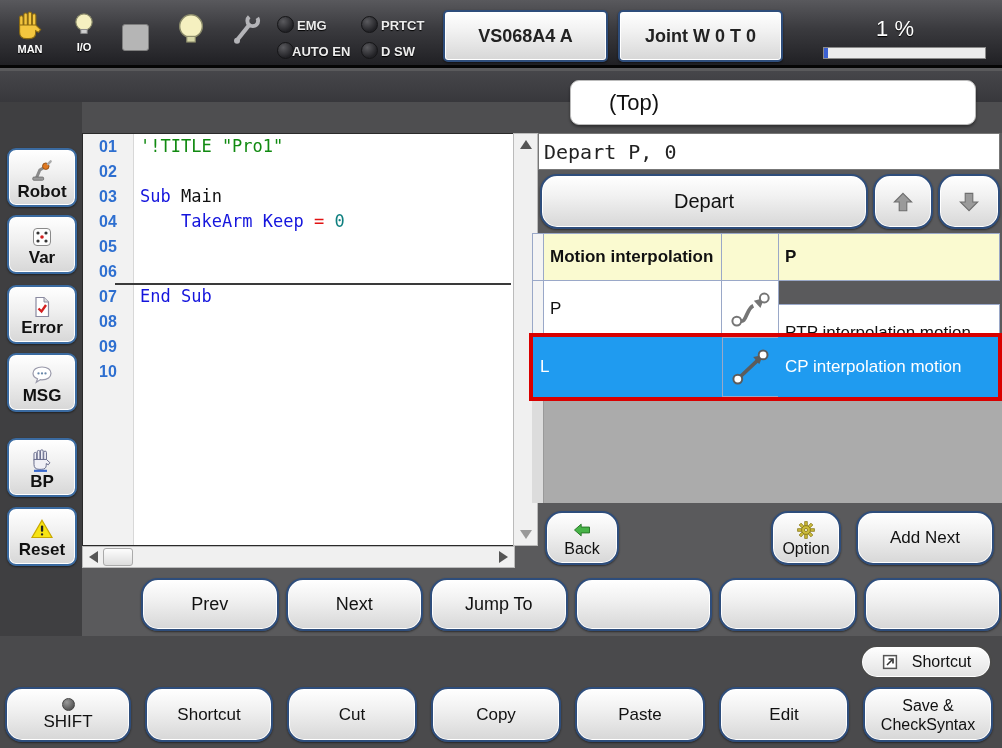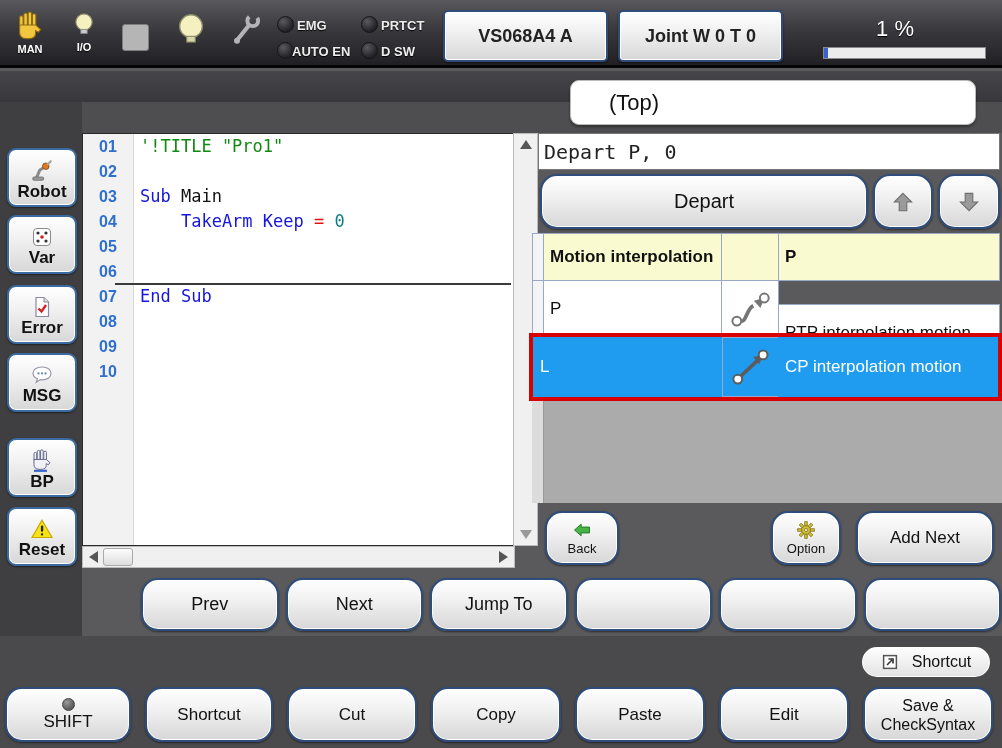--- a/index.html
+++ b/index.html
@@ -76,21 +76,21 @@
   .arrow-btn { position:absolute; top:174px; height:55px; width:60px; }
 
   .tbl-cell { position:absolute; border:1px solid #9aa8c8; display:flex; align-items:center; padding:2px 6px; font-size:17px; color:#111; background:#fff; overflow:hidden; }
   .tbl-head { background:#fafad0; font-weight:bold; line-height:20px; }
   .row-sel { background:#1f9bf0; color:#fff; }
   .sel-outline { position:absolute; left:529px; top:333px; width:473px; height:68px;
     border:4px solid #d90000; z-index:6; pointer-events:none; }
   .tbl-gray { position:absolute; left:532px; top:400px; width:470px; height:103px; background:#ababab; }
   .tbl-gray .strip { position:absolute; left:0; top:0; width:12px; height:100%; background:#dcdcdc; border-right:1px solid #999; }
 
-  .mini-btn { flex-direction:column; font-size:13px; line-height:17px; padding:2px; }
+  .mini-btn { flex-direction:column; font-size:16px; line-height:17px; padding:2px; }
 
   
   .nav-row { position:absolute; left:141px; top:578px; width:860px; height:53px; display:flex; gap:7px; }
   .nav-row .btn { flex:1 1 0; height:53px; font-size:18px; }
   .shortcut { position:absolute; left:860px; top:645px; width:132px; height:34px;
     border-radius:17px; border:2px solid #4a4a4a; background:linear-gradient(180deg,#fff,#e2e2e2);
     display:flex; align-items:center; justify-content:center; gap:13px; font-size:16px; color:#111;
     box-shadow:inset 0 0 0 1px #fff;text-align:right; }
   .bottom-row { position:absolute; left:5px; top:687px; width:992px; height:55px; display:flex; }
   .bottom-row .btn { height:55px; font-size:17px; line-height:19px; flex-direction:column; }

